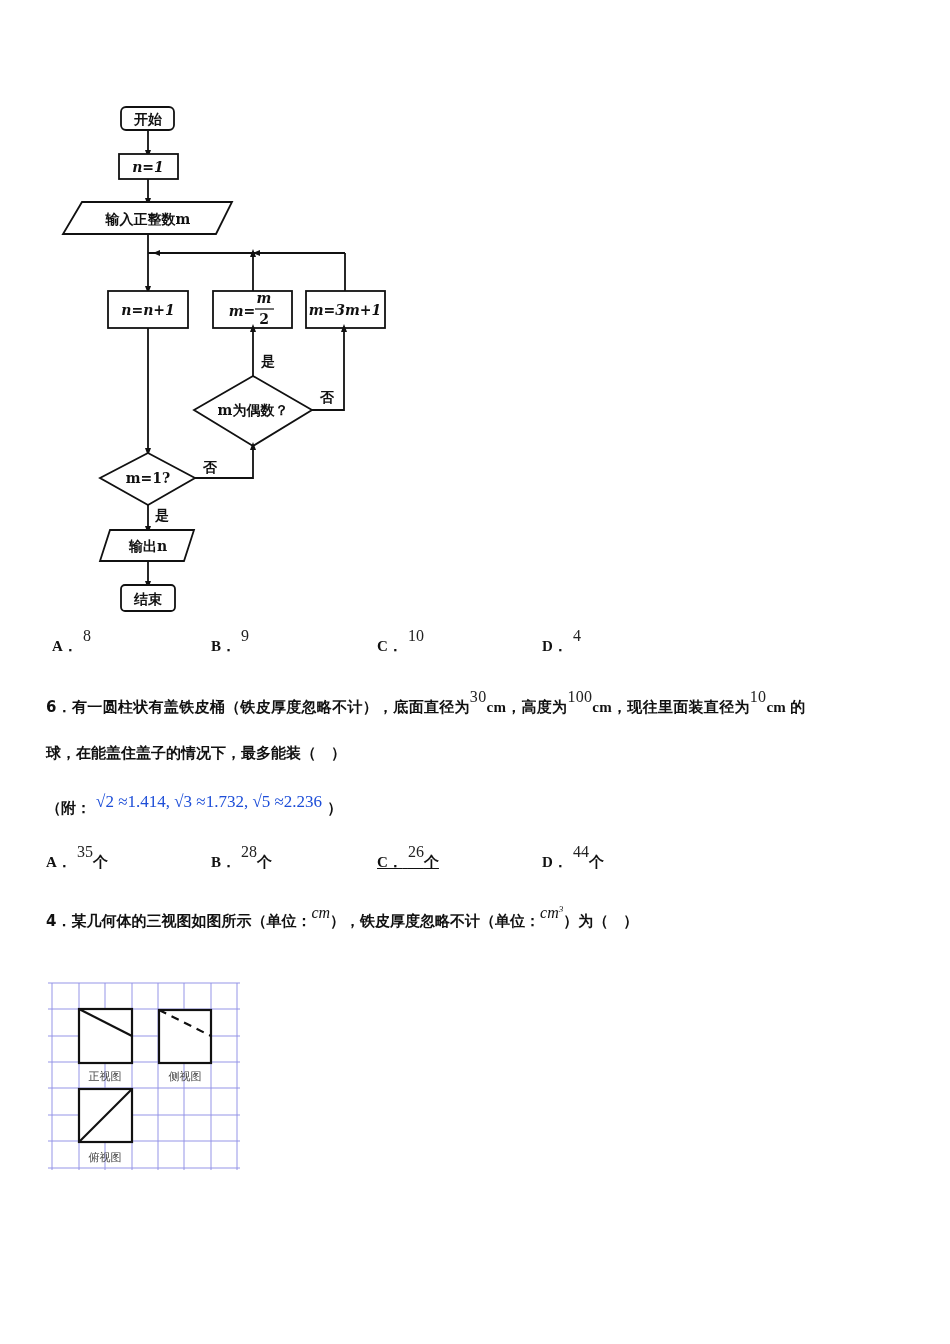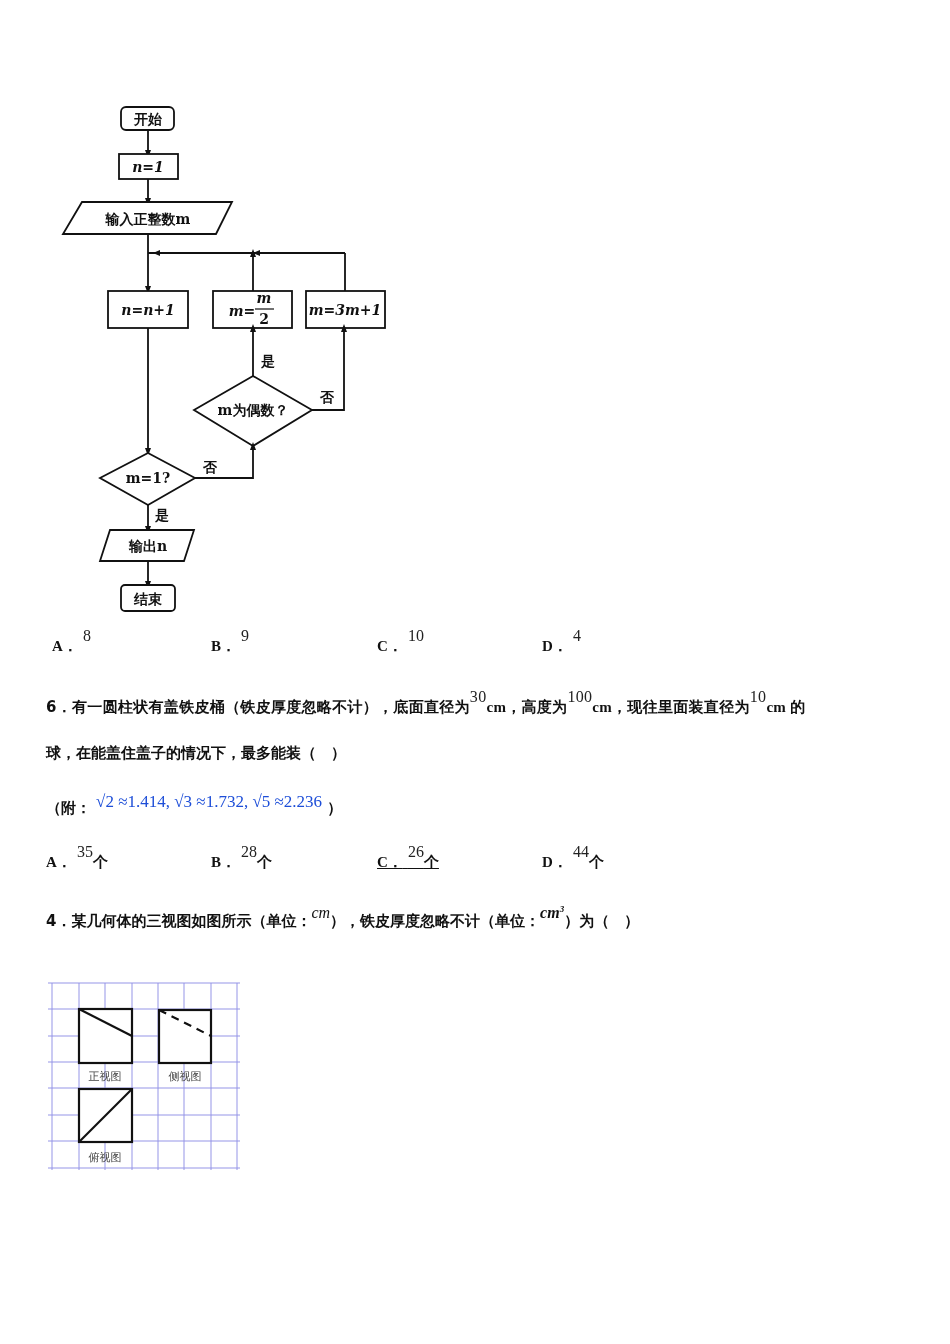--- a/index.html
+++ b/index.html
@@ -122,21 +122,21 @@
 <div class="abs" style="left:377px;top:852px;text-decoration:underline;">
   <span class="opt-letter">C．</span>
   <span class="sup-num">26</span><span class="bold" style="font-size:15px">个</span>
 </div>
 <div class="abs" style="left:542px;top:852px;">
   <span class="opt-letter">D．</span>
   <span class="sup-num">44</span><span class="bold" style="font-size:15px">个</span>
 </div>
 
 <div class="abs q-text" style="left:46px;top:912px;">
-  <span>4．某几何体的三视图如图所示（单位：</span><span class="ital" style="font-weight:normal;font-size:16px;position:relative;top:-8px;">cm</span><span>），铁皮厚度忽略不计（单位：</span><span class="ital" style="font-weight:bold;font-size:16px;position:relative;top:-8px;"><span>cm</span><sup style="font-size:9px;">3</sup></span><span>）为（　）</span>
+  <span>4．某几何体的三视图如图所示（单位：</span><span class="ital" style="font-weight:normal;font-size:16px;position:relative;top:-8px;">cm</span><span>），铁皮厚度忽略不计（单位：</span><span class="ital" style="font-weight:normal;font-size:16px;position:relative;top:-8px;"><span>cm</span><sup style="font-size:9px;">3</sup></span><span>）为（　）</span>
 </div>
 
 <svg class="abs" style="left:40px;top:975px;" width="210" height="200" viewBox="0 0 210 200">
   <g stroke="#7a7ae0" stroke-width="1" opacity="0.8">
     <line x1="12" y1="8" x2="12" y2="195"></line>
     <line x1="39" y1="8" x2="39" y2="195"></line>
     <line x1="65" y1="8" x2="65" y2="195"></line>
     <line x1="92" y1="8" x2="92" y2="195"></line>
     <line x1="118" y1="8" x2="118" y2="195"></line>
     <line x1="144" y1="8" x2="144" y2="195"></line>

